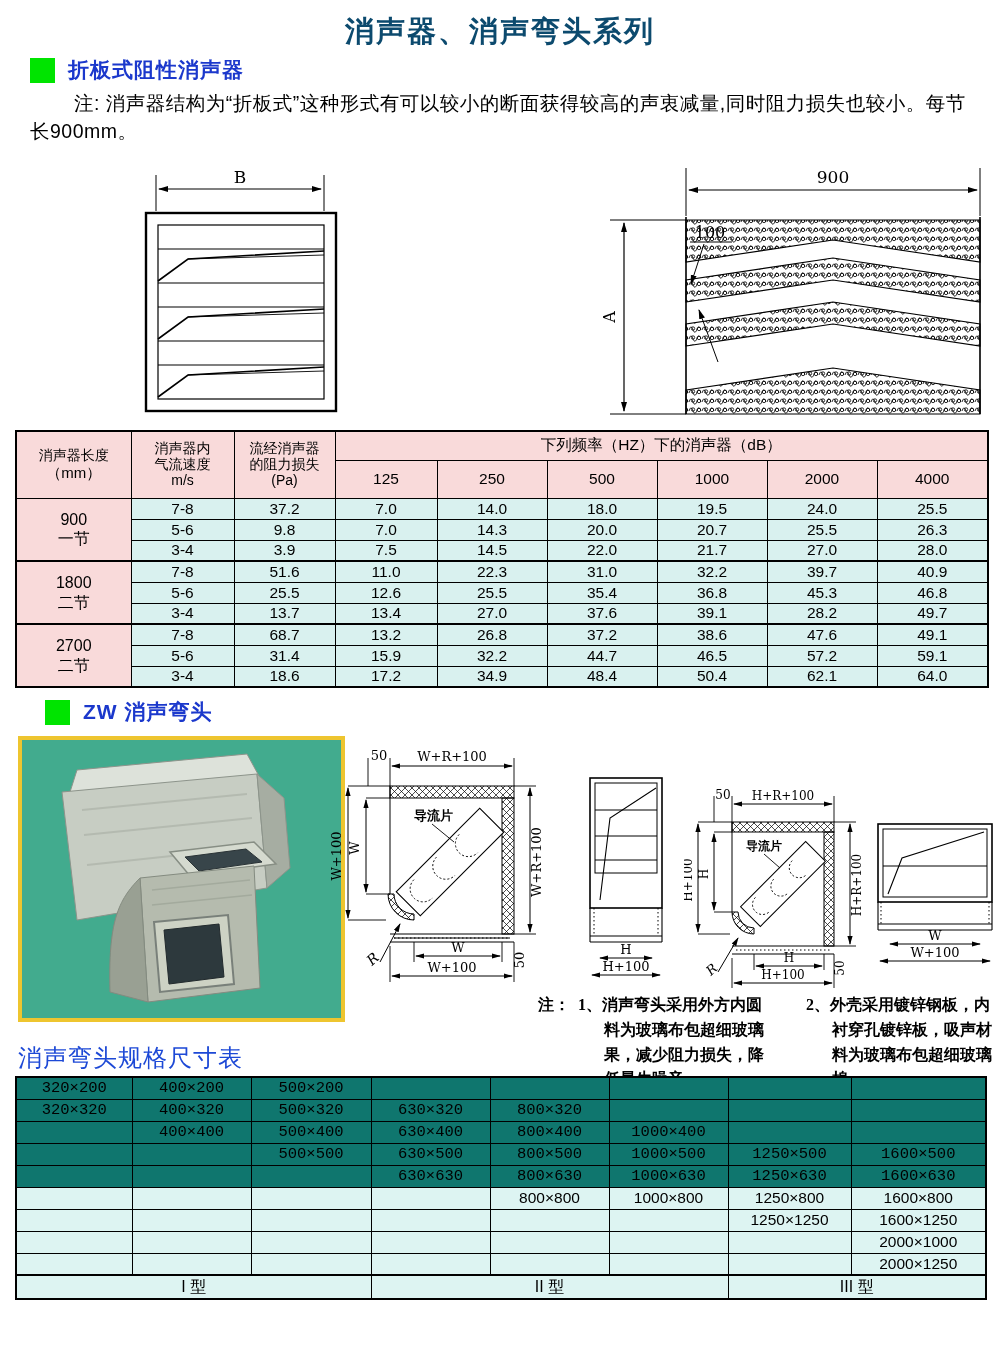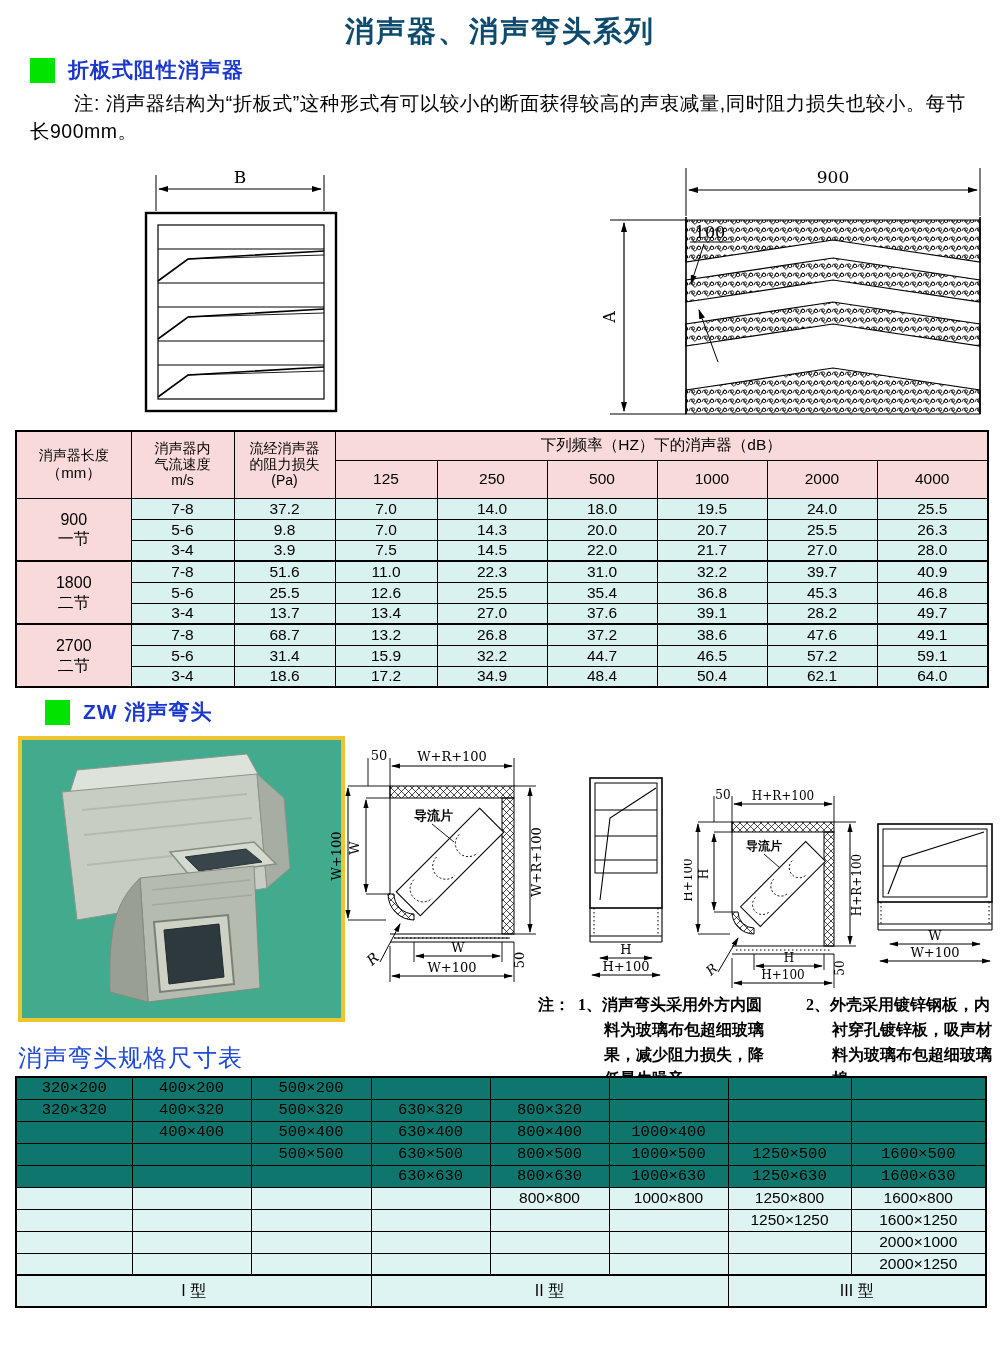--- a/index.html
+++ b/index.html
@@ -43,21 +43,21 @@
   .t1 tr.h2 { height:38px; }
   .t1 tr.dr { height:21px; }
   .t1 tr.gs td { border-top-width:2.4px; }
 
   
   .t2-title { left:18px; top:1042px; font-size:24px; font-weight:normal; color:#1d49d6; letter-spacing:1px; }
   .t2 { left:15px; top:1076px; width:972px; border:2.5px solid #000; }
   .t2 td { border:1.2px solid #000; text-align:center; vertical-align:middle; font-size:15.5px; height:22px; }
   .t2 tr.pink td { background:#0f766e;font-family:Liberation Mono, monospace; }
   .t2 tr.cyan td { background:#ddf4f2; }
-  .t2 tr.foot td { background:#ddf4f2; height:32px; border-top-width:2.4px; font-size:16px; }
+  .t2 tr.foot td { background:#ddf4f2; height:24px; border-top-width:2.4px; font-size:16px; }
 
   
   .photo {
     left:18px; top:736px; width:327px; height:286px;
     background:#42ab8e; border:4px solid #eec52f;
   }
 </style>
 </head>
 <body>
 

